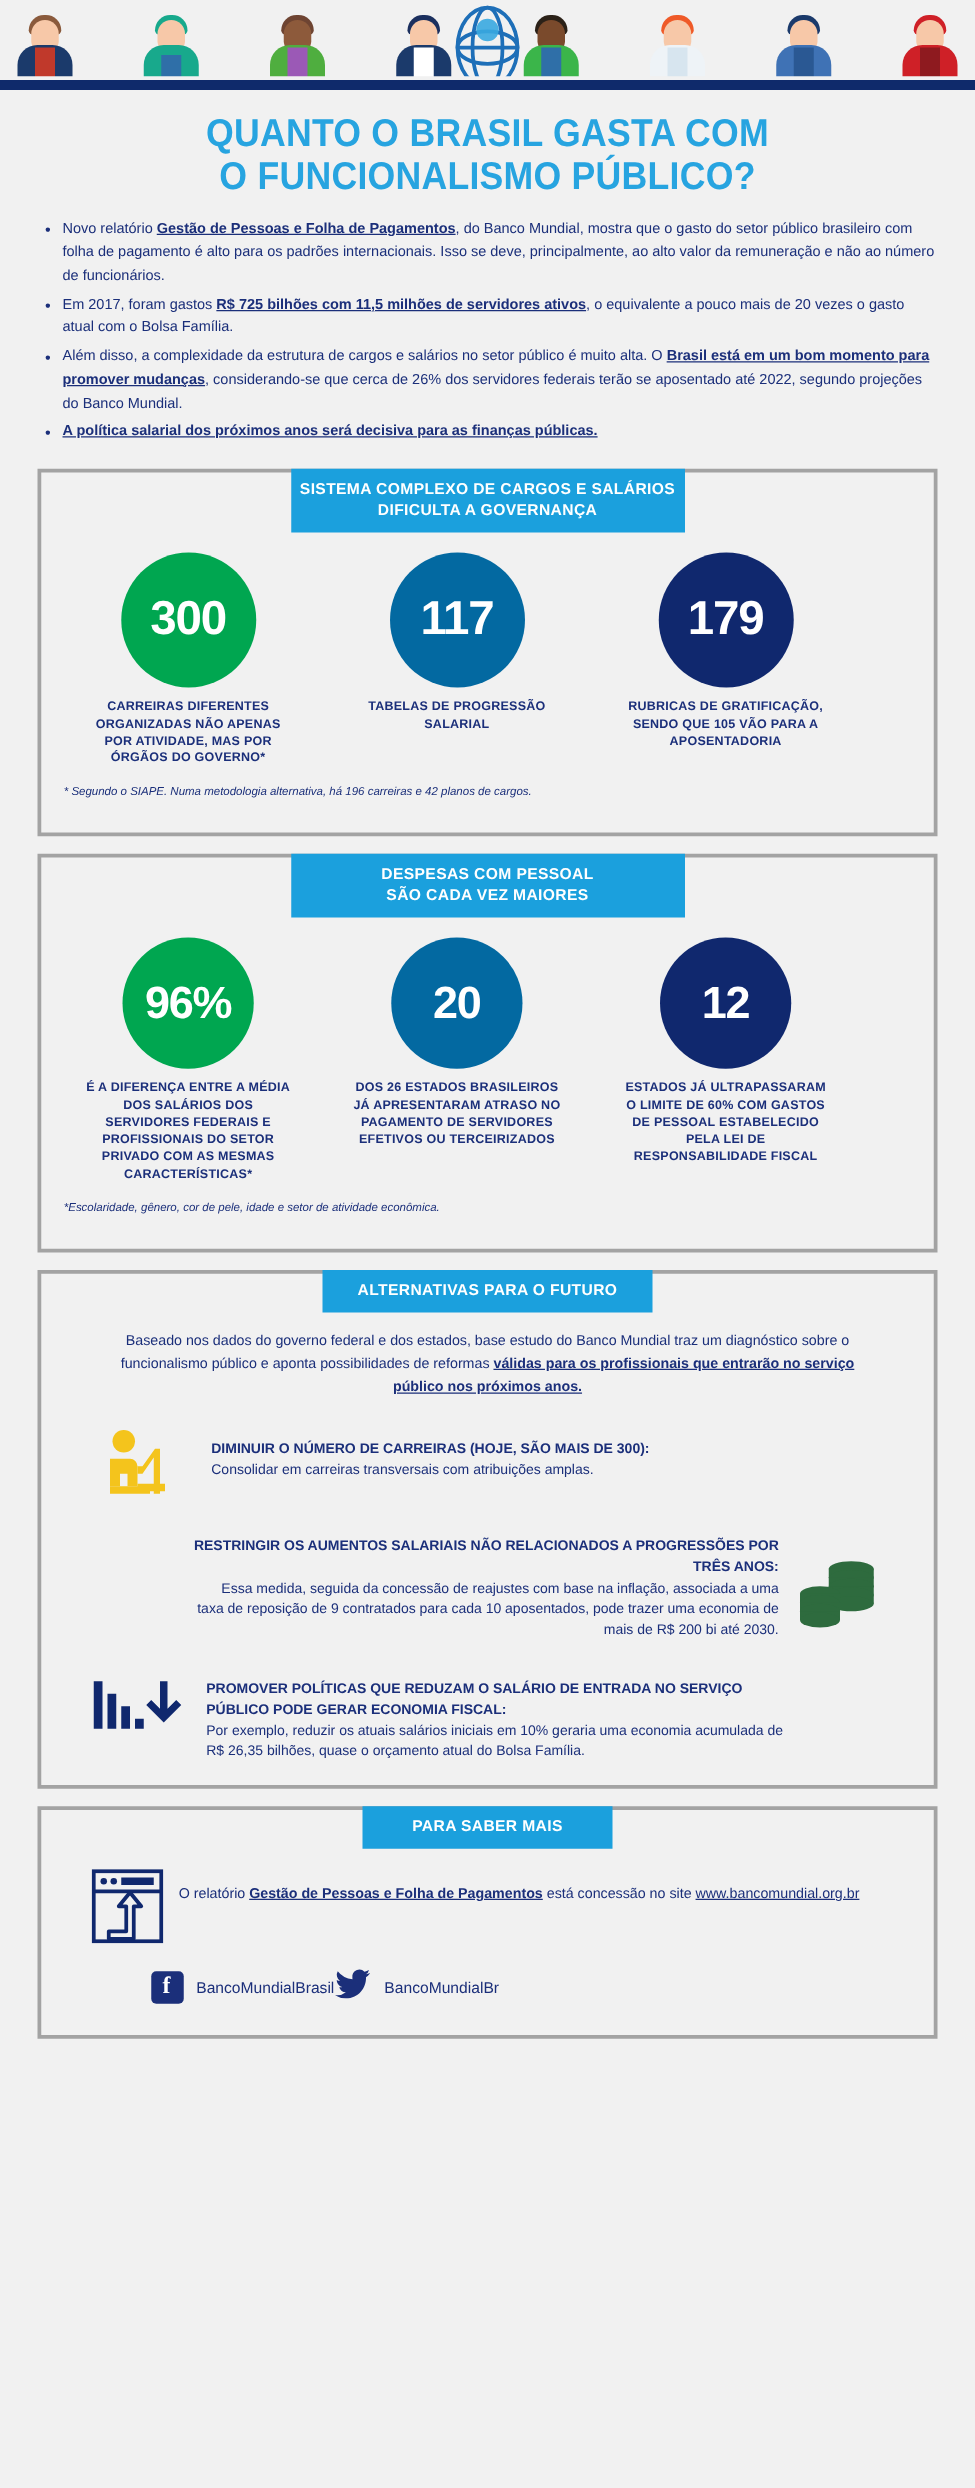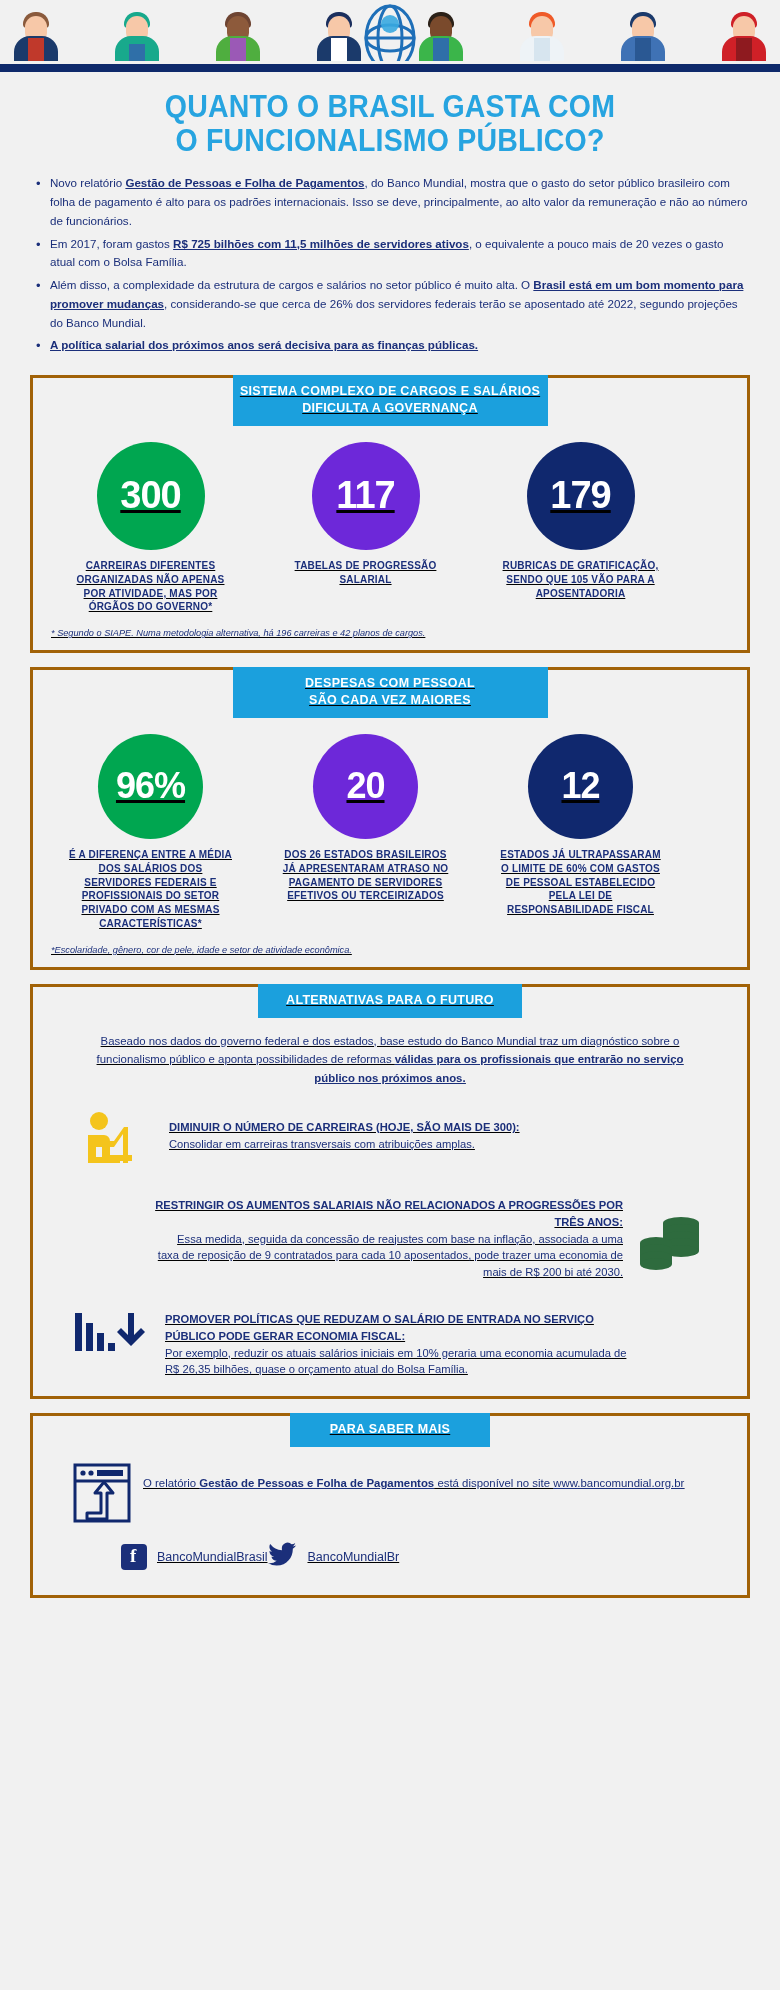--- a/index.html
+++ b/index.html
@@ -88,24 +88,23 @@
     content: "•";
     position: absolute; left: 2px; top: -1px;
     color: #1b2f7a; font-size: 13px;
   }
   .u { text-decoration: underline; font-weight: bold; }
 
   
   .panel {
     position: relative;
     margin: 10px 30px 0 30px;
-    border: 3px solid #a16207;
+    border: 3px solid #a3a3a3;
     background: #f1f1f1;
-    padding: 0 0 10px 0;
-    text-decoration: underline;
+    padding: 0 0 26px 0;
   }
   .panel-head {
     position: relative;
     width: 315px;
     margin: 0 auto;
     margin-top: -3px;
     background: #1ba0dd;
     color: #fff;
     text-align: center;
     font-weight: bold;
@@ -124,21 +123,21 @@
   .col { width: 215px; text-align: center; }
   .circle {
     width: 108px; height: 108px; border-radius: 50%;
     margin: 0 auto;
     display: flex; align-items: center; justify-content: center;
     color: #fff; font-weight: bold; font-size: 38px;
     letter-spacing: -1px;
   }
   .circle.sm { width: 105px; height: 105px; font-size: 36px; }
   .circle.green  { background: #00a650; }
-  .circle.yellow { background: #6d28d9; }
+  .circle.yellow { background: #0369a1; }
   .circle.navy   { background: #10286e; }
   .cap {
     margin-top: 9px;
     color: #1b2f7a;
     font-weight: bold;
     font-size: 10px;
     line-height: 1.38;
     letter-spacing: 0.2px;
     padding: 0 22px;
   }
@@ -396,21 +395,21 @@
         <svg width="58" height="60" viewBox="0 0 58 60" aria-hidden="true">
           <rect x="2" y="2" width="54" height="56" fill="none" stroke="#10286e" stroke-width="3"></rect>
           <line x1="2" y1="18" x2="56" y2="18" stroke="#10286e" stroke-width="3"></line>
           <circle cx="10" cy="10" r="2.6" fill="#10286e"></circle>
           <circle cx="18" cy="10" r="2.6" fill="#10286e"></circle>
           <rect x="24" y="7" width="26" height="6" fill="#10286e"></rect>
           <path d="M14 50 h14 V30 l-6 0 9 -11 9 11 -6 0 v26 H14 z" fill="none" stroke="#10286e" stroke-width="3" stroke-linejoin="round"></path>
         </svg>
       </div>
       <div style="padding-top:12px">
-        <span>O relatório </span><span class="u">Gestão de Pessoas e Folha de Pagamentos</span><span> está disponível no site </span><span style="text-decoration:underline">www.bancomundial.org.br</span>
+        <span>O relatório </span><span class="u">Gestão de Pessoas e Folha de Pagamentos</span><span> está concessão no site </span><span style="text-decoration:underline">www.bancomundial.org.br</span>
       </div>
     </div>
     <div class="socials">
       <div class="social">
         <span class="fb-box"></span>
         <span>BancoMundialBrasil</span>
       </div>
       <div class="social">
         <span>
           <svg width="30" height="26" viewBox="0 0 30 26" aria-hidden="true">

